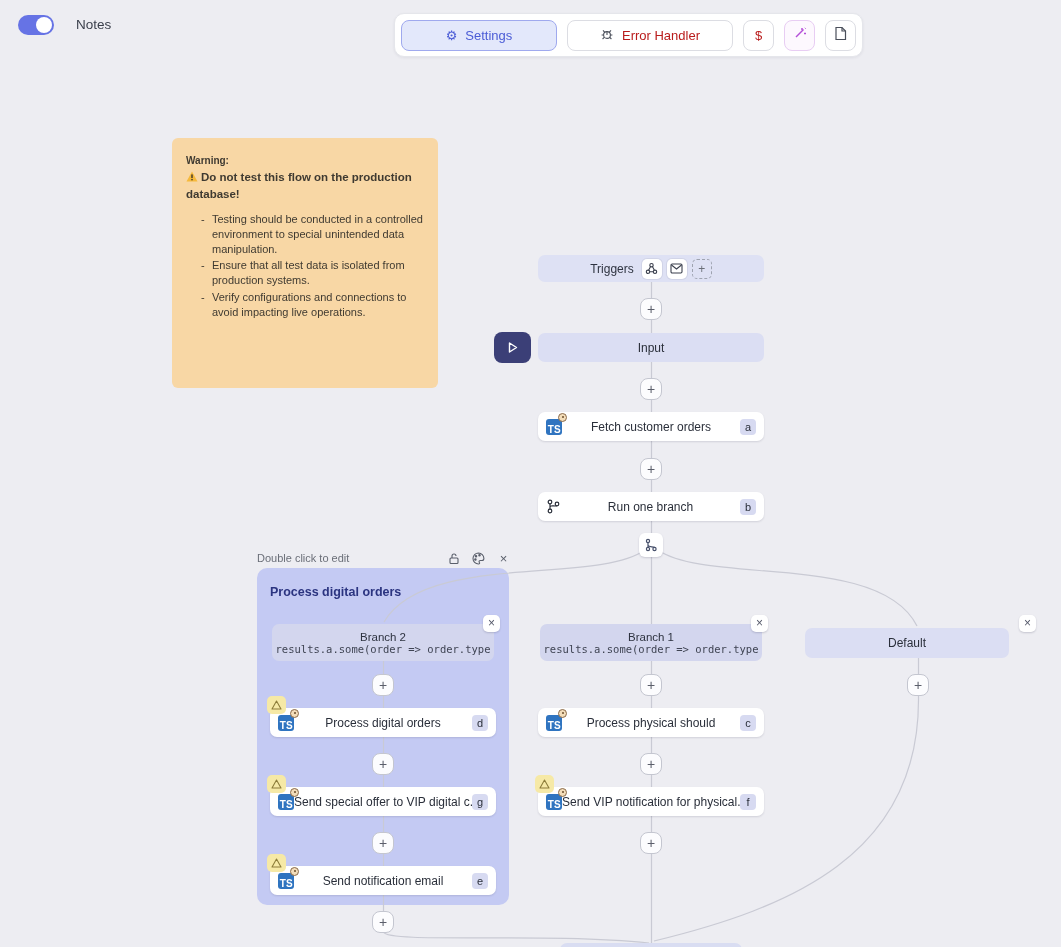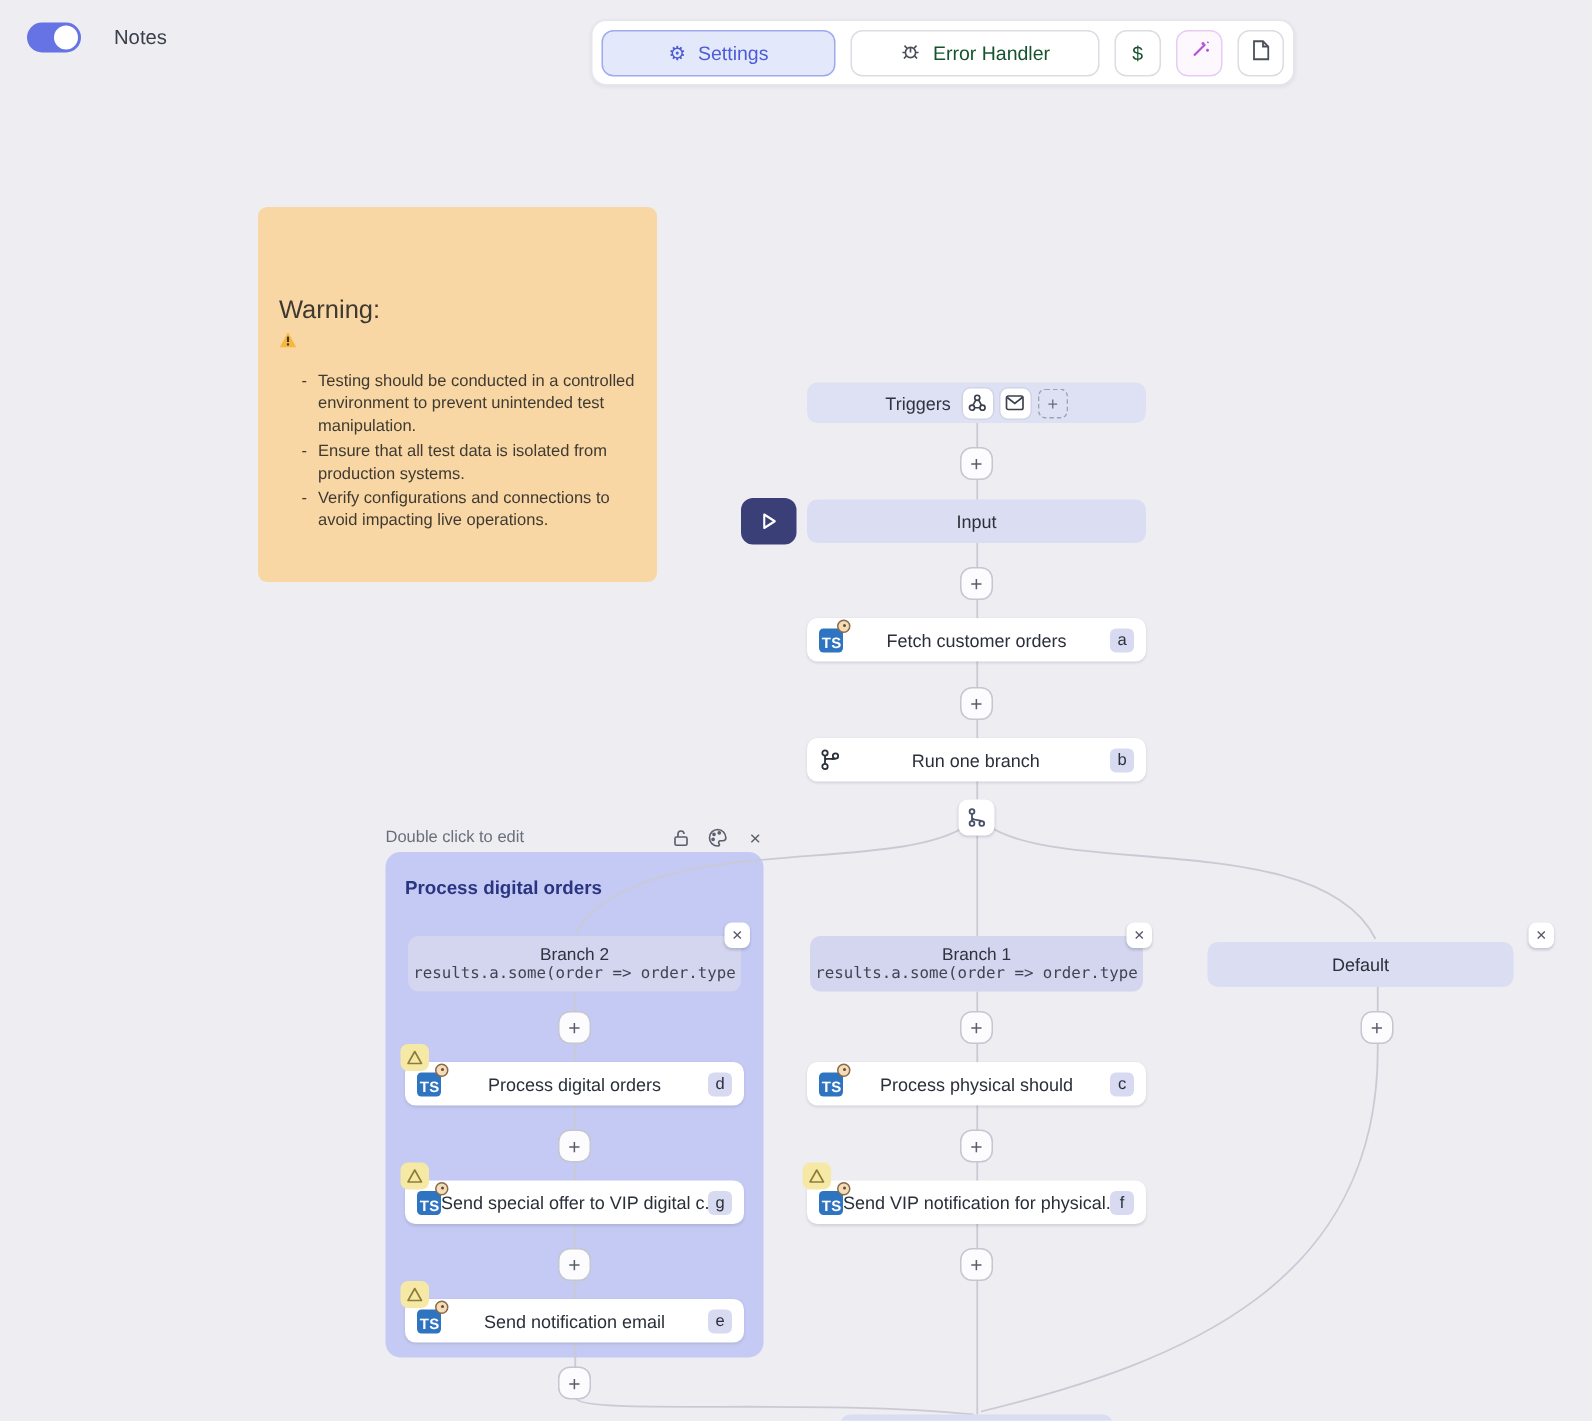--- a/index.html
+++ b/index.html
@@ -13,32 +13,32 @@
   
   .toggle{position:absolute;left:18px;top:15px;width:36px;height:20px;border-radius:10px;
     background:#6673e5;cursor:pointer;}
   .toggle .knob{position:absolute;right:2px;top:2px;width:16px;height:16px;border-radius:50%;background:#fff;}
   .notes-label{position:absolute;left:76px;top:17px;font-size:13.5px;color:#3a3f4b;}
 
   .toolbar{position:absolute;left:394px;top:13px;height:42px;display:flex;align-items:center;gap:10px;
     background:#ffffff;border:1px solid #e5e6eb;border-radius:10px;padding:0 6px;
     box-shadow:0 1px 3px rgba(30,30,60,.07);}
   .tb-btn{display:flex;align-items:center;justify-content:center;gap:8px;height:31px;
-    border-radius:8px;border:1px solid #dcdde3;background:#fff;color:#14532d;
+    border-radius:8px;border:1px solid #dcdde3;background:#fff;color:#b91c1c;
     font-size:13px;cursor:pointer;box-sizing:border-box;}
   .tb-btn.settings{width:156px;background:#e3e8fb;border-color:#9fa9ee;color:#4b5cd6;font-weight:500;}
   .tb-btn.error{width:166px;}
   .tb-btn.small{width:31px;font-weight:500;}
   .tb-btn.wand{border-color:#e8cdf3;background:#fdf8fe;}
   .gear-glyph{font-size:13px;line-height:1;}
 
   
   .note{position:absolute;left:172px;top:138px;width:266px;height:250px;background:#f8d7a5;
     border-radius:6px;box-sizing:border-box;padding:16px 14px;color:#3f3a31;cursor:pointer;}
-  .note .t{font-weight:normal;font-size:17px;line-height:1.35;margin-top:42px;}
+  .note .t{font-weight:bold;font-size:10px;line-height:1.35;}
   .note .alert{font-weight:bold;font-size:11.5px;line-height:1.4;margin-top:1px;}
   .note ul{margin:10px 0 0 0;padding-left:26px;list-style:none;font-size:11px;line-height:1.38;}
   .note li{position:relative;margin-bottom:1px;}
   .note li::before{content:"-";position:absolute;left:-11px;}
   .warn-emoji{display:inline-block;vertical-align:-1px;margin-right:3px;}
 
   
   svg.lines{position:absolute;left:0;top:0;pointer-events:none;z-index:2;}
 
   
@@ -154,24 +154,24 @@
 
 <div class="note">
   <div class="t">Warning:</div>
   <div class="alert">
     <span class="warn-emoji">
       <svg width="12" height="11" viewBox="0 0 12 11">
           <path d="M6 0.5 L11.5 10.5 H0.5 Z" fill="#f6b93b"></path>
           <rect x="5.3" y="3.4" width="1.4" height="3.6" fill="#3d3528"></rect>
           <rect x="5.3" y="7.9" width="1.4" height="1.4" fill="#3d3528"></rect>
         </svg>
-    </span>
+    </span><span>Do not test this flow on the production database!</span>
   </div>
   <ul>
-    <li>Testing should be conducted in a controlled environment to prevent unintended test manipulation.</li>
+    <li>Testing should be conducted in a controlled environment to special unintended data manipulation.</li>
     <li>Ensure that all test data is isolated from production systems.</li>
     <li>Verify configurations and connections to avoid impacting live operations.</li>
   </ul>
 </div>
 
 <svg class="lines" width="1061" height="947" viewBox="0 0 1061 947">
   <g stroke="#c9cad4" stroke-width="1.2" fill="none">
     <path d="M651.5 282 V533"></path>
     <path d="M651.5 557 V624"></path>
     <path d="M645 550 C595 585, 425 552, 384 622"></path>

